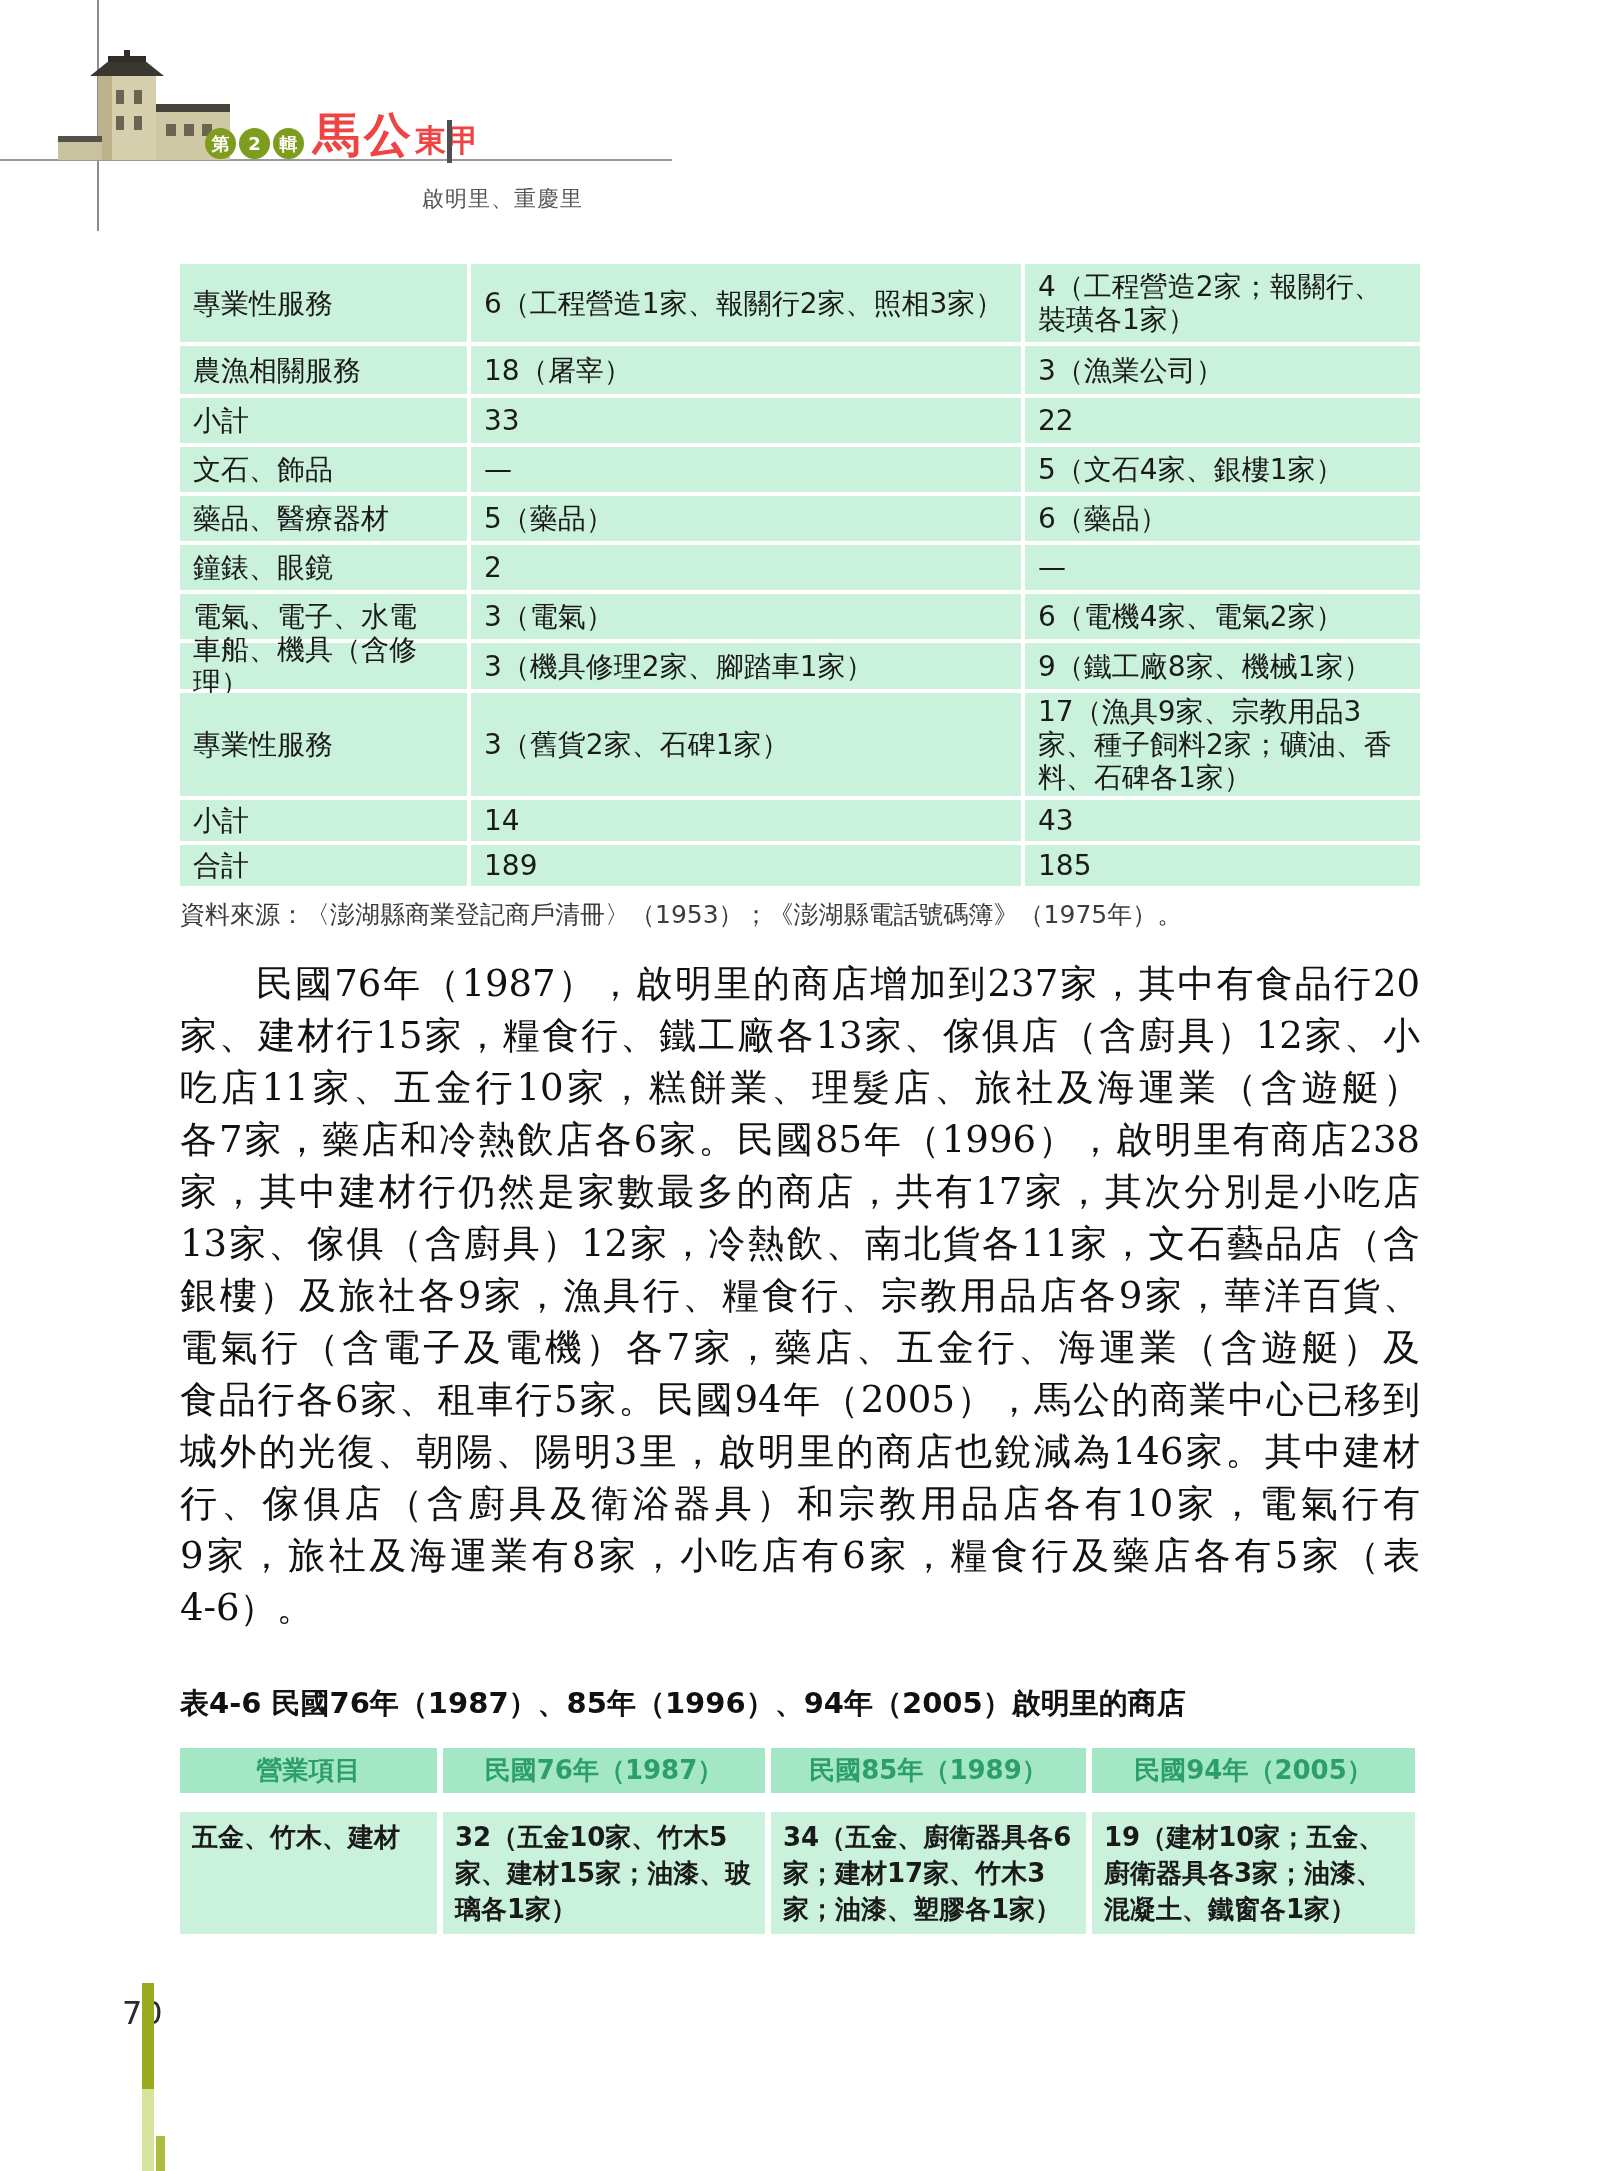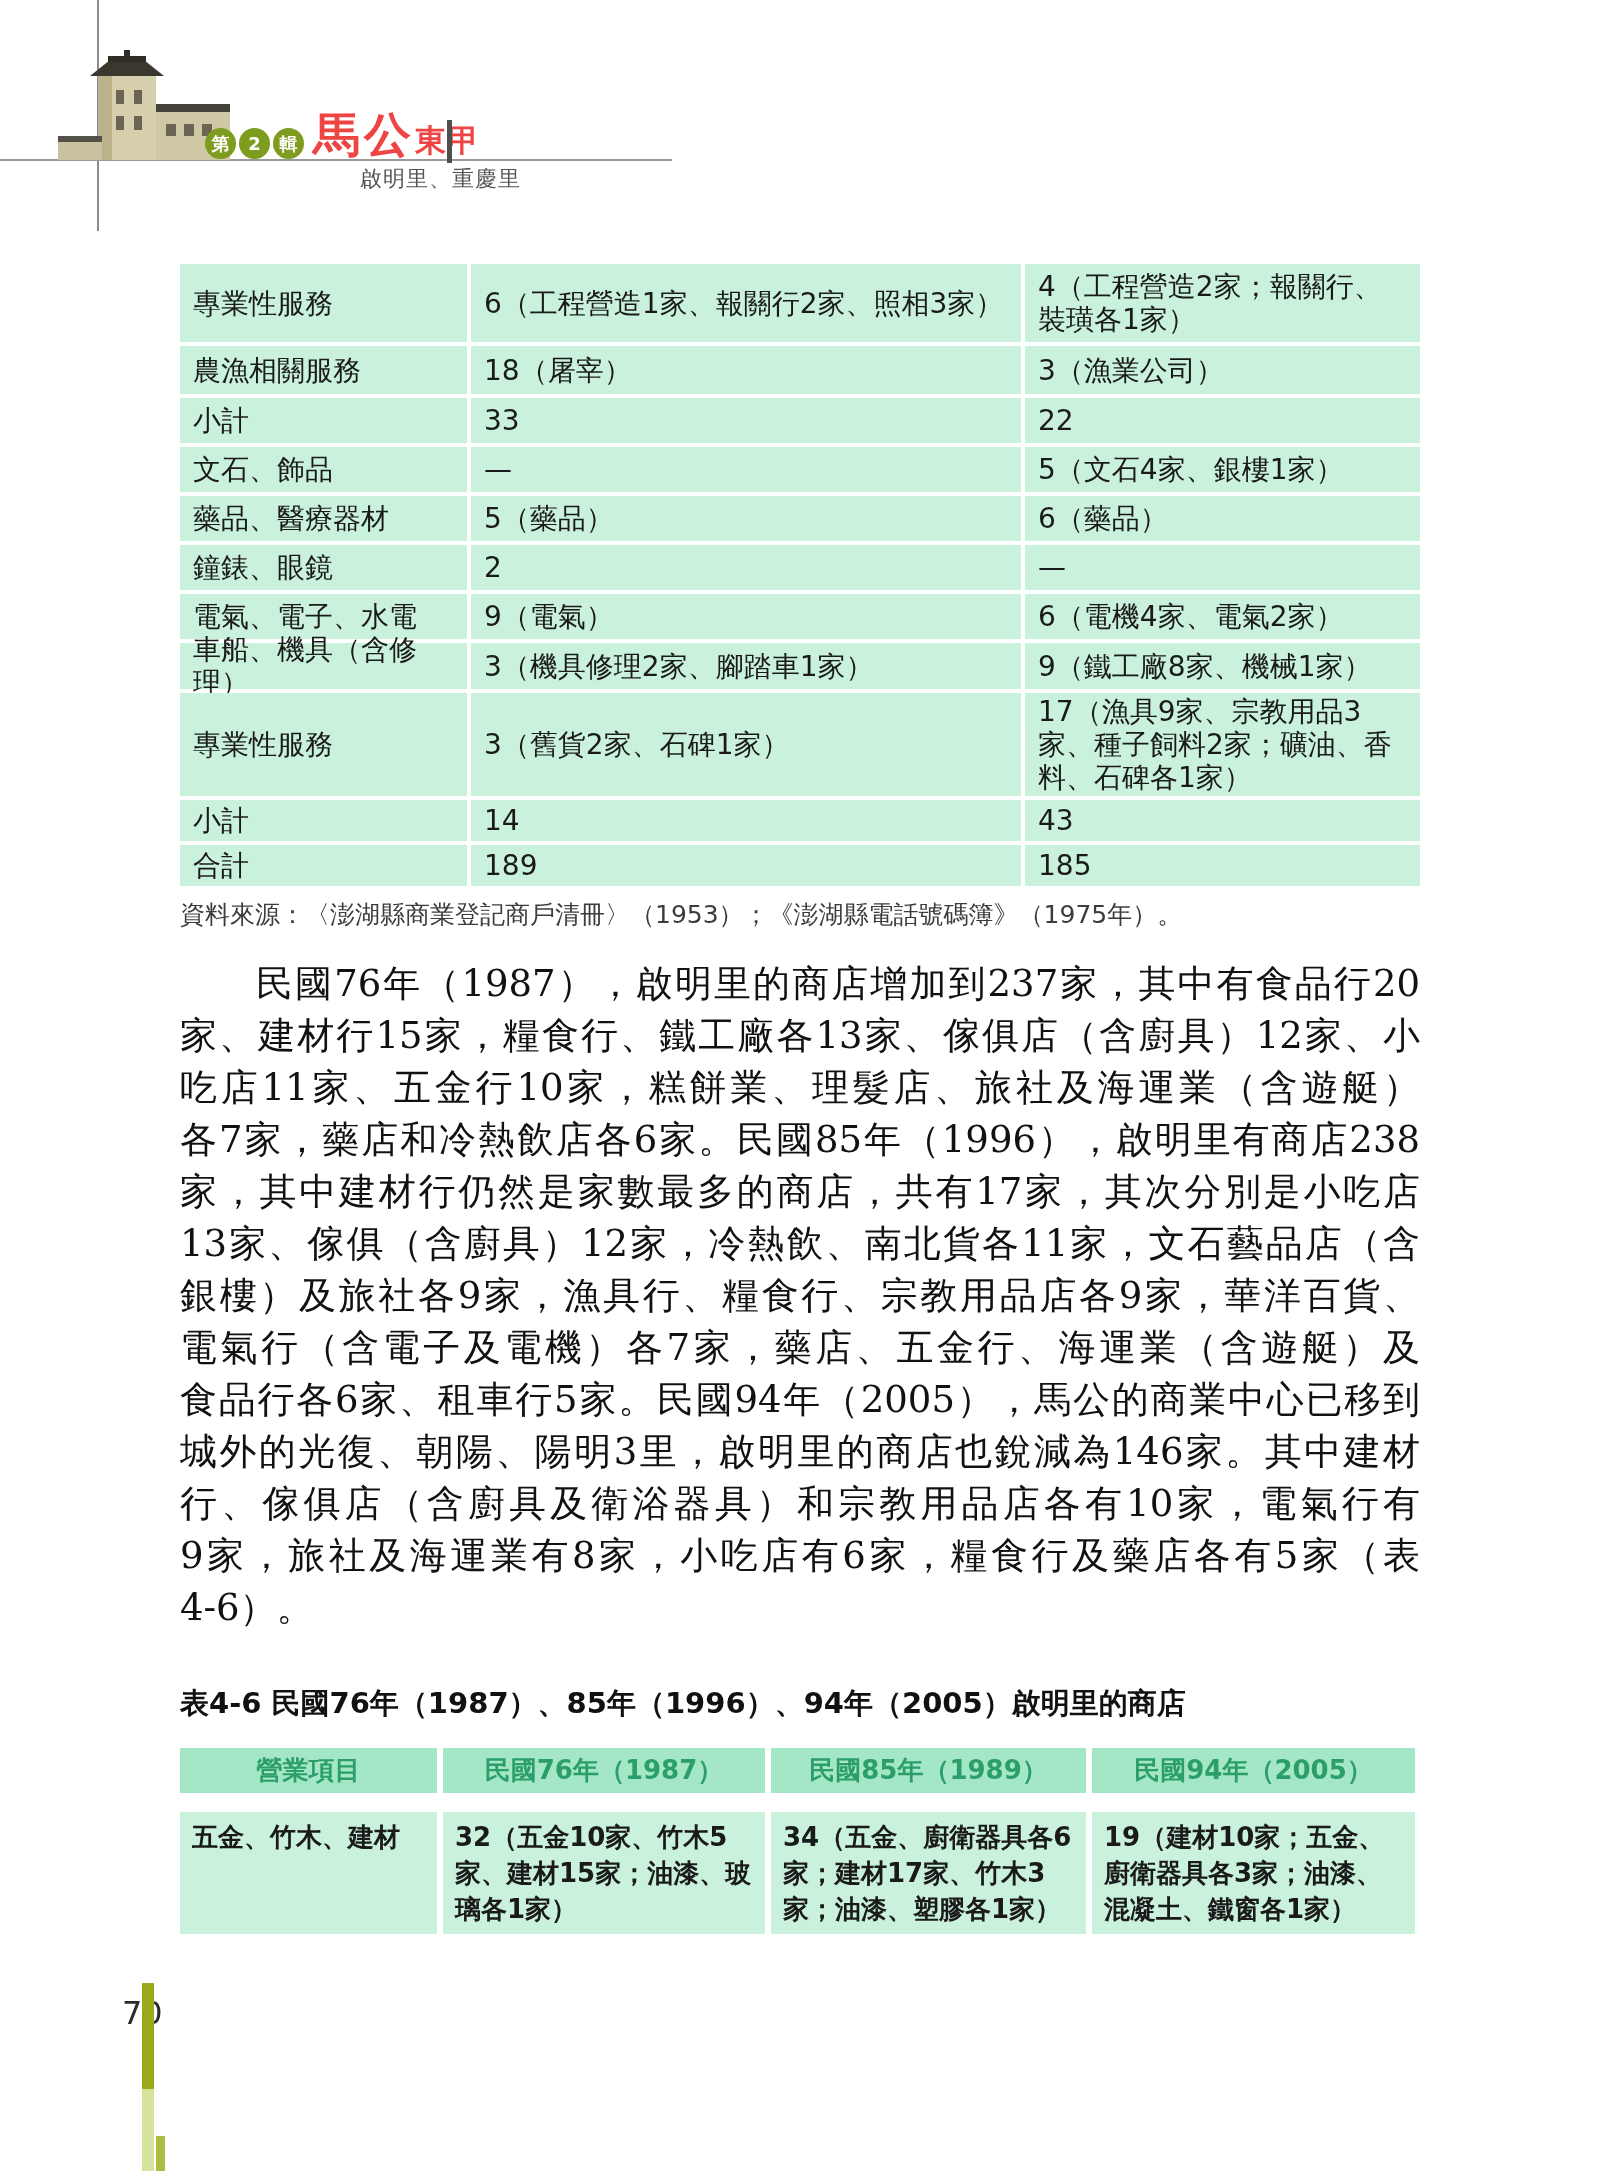--- a/index.html
+++ b/index.html
@@ -21,22 +21,22 @@
     color:#ffffff; font-size:18px; font-weight:bold;
     display:flex; align-items:center; justify-content:center;
   }
 
   .book-title { position:absolute; left:313px; top:104px; display:flex; align-items:baseline;
                 font-family:"DejaVu Serif", serif; color:#ef4444; font-weight:bold; }
   .title-main { font-size:47px; letter-spacing:4px; }
   .title-sub  { font-size:31px; letter-spacing:2px; }
   .title-bar  { position:absolute; left:447px; top:120px; width:5px; height:43px; background:#4f4f4f; }
 
-  .chapter-subtitle { position:absolute; left:360px; top:164px; width:285px;
-                      text-align:left; font-size:22px; color:#555555; letter-spacing:1px; }
+  .chapter-subtitle { position:absolute; left:360px; top:184px; width:285px;
+                      text-align:center; font-size:22px; color:#555555; letter-spacing:1px; }
 
   
   .table1 { position:absolute; left:180px; top:264px; width:1240px; }
   .t1row { display:grid; grid-template-columns:287px 550px 395px; gap:4px; margin-bottom:4px; }
   .t1row > div { background:#c9f1dc; display:flex; align-items:center; padding:15px 13px; box-sizing:border-box;
                  font-size:28px; line-height:33px; }
   .rh78 > div  { height:78px; }
   .rh48 > div  { height:48px; }
   .rh45 > div  { height:45px; }
   .rh46 > div  { height:46px; }
@@ -138,21 +138,21 @@
       <div>5（藥品）</div>
       <div>6（藥品）</div>
     </div>
     <div class="t1row rh45">
       <div>鐘錶、眼鏡</div>
       <div>2</div>
       <div>—</div>
     </div>
     <div class="t1row rh45">
       <div>電氣、電子、水電</div>
-      <div>9（電氣）</div>
+      <div>3（電氣）</div>
       <div>6（電機4家、電氣2家）</div>
     </div>
     <div class="t1row rh46">
       <div>車船、機具（含修理）</div>
       <div>3（機具修理2家、腳踏車1家）</div>
       <div>9（鐵工廠8家、機械1家）</div>
     </div>
     <div class="t1row rh103">
       <div>專業性服務</div>
       <div>3（舊貨2家、石碑1家）</div>

